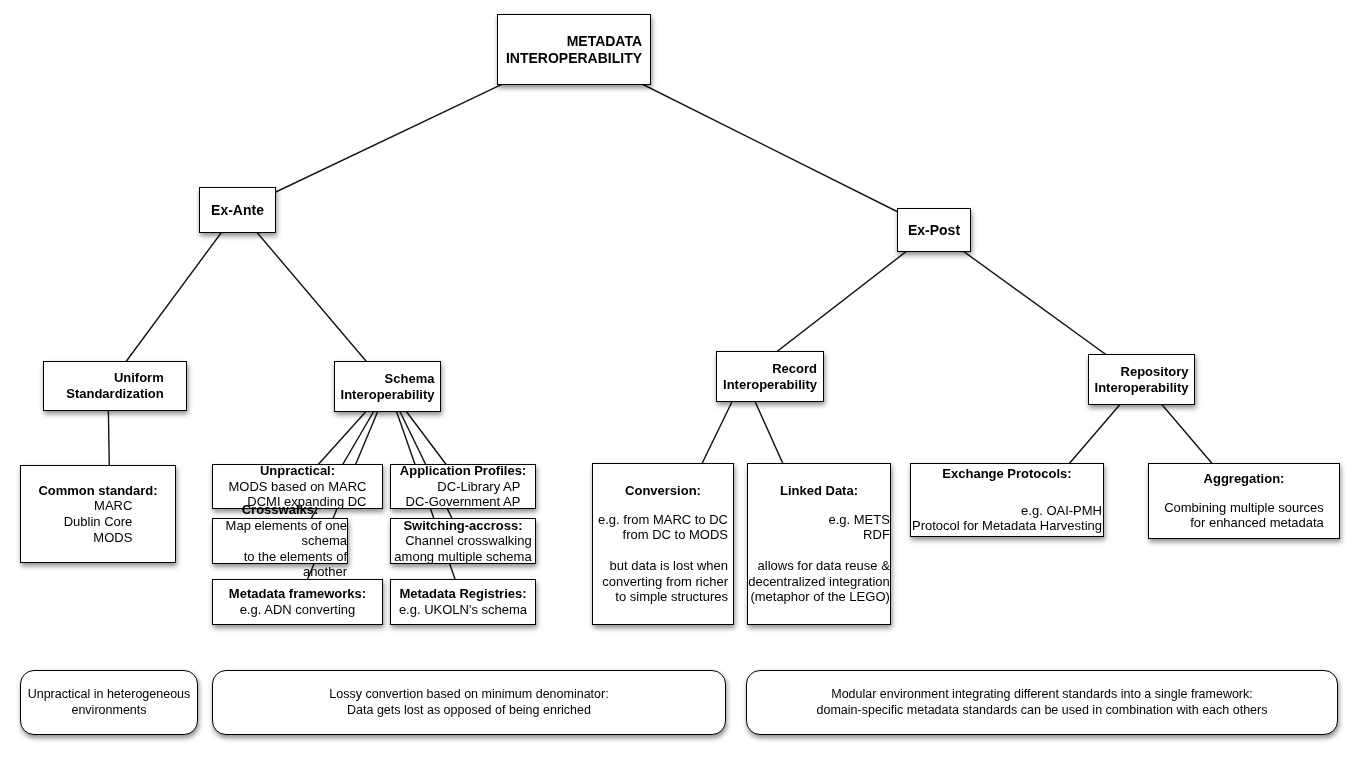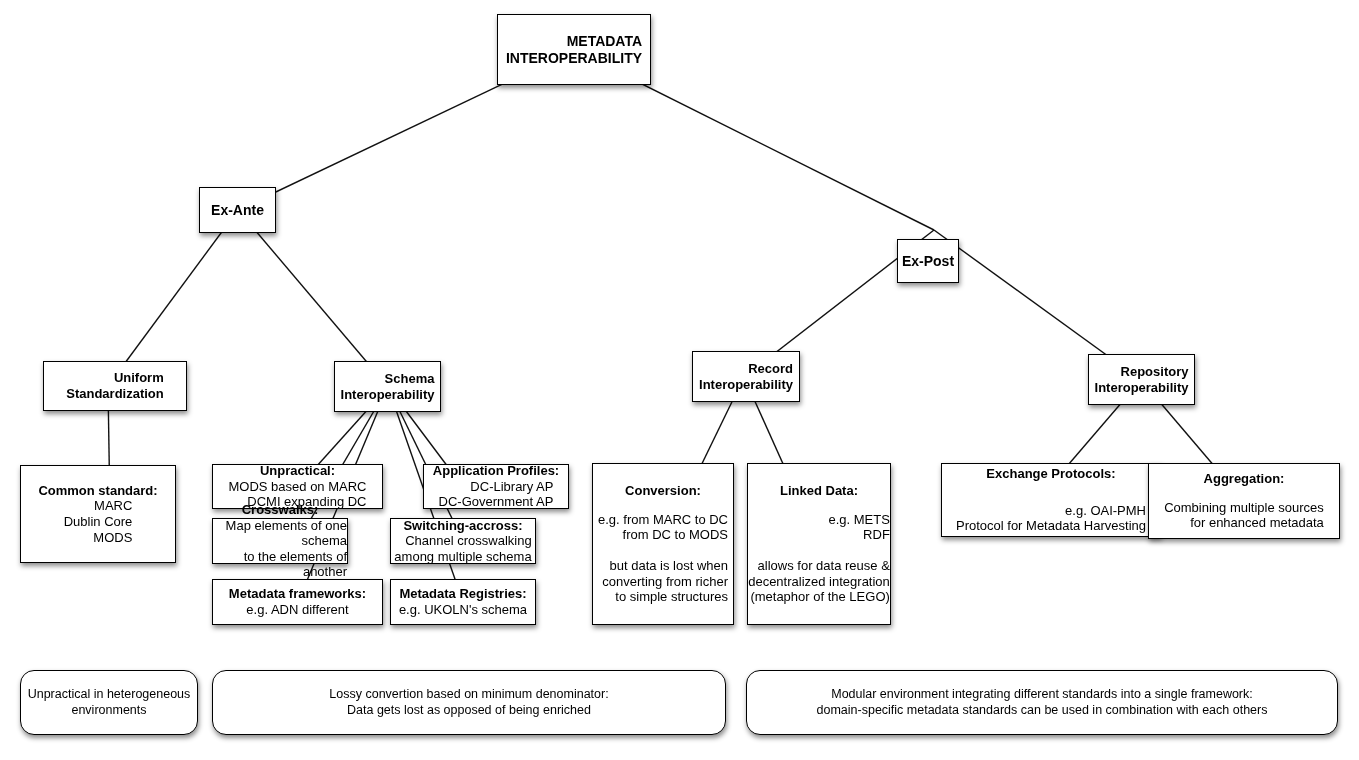--- a/index.html
+++ b/index.html
@@ -63,35 +63,35 @@
     justify-content: center;
     text-align: center;
     box-sizing: border-box;
     font-size: 12.5px;
     line-height: 1.25;
     white-space: pre-line;
   }
   
   #n-root        { left: 497px; top: 14px;  width: 154px; height: 71px; }
   #n-exante      { left: 199px; top: 187px; width: 77px;  height: 46px; }
-  #n-expost      { left: 897px; top: 208px; width: 62px;  height: 44px; margin-top: 31px; }
+  #n-expost      { left: 897px; top: 208px; width: 74px;  height: 44px; }
   #n-uniform     { left: 43px;  top: 361px; width: 144px; height: 50px; }
   #n-schema      { left: 334px; top: 361px; width: 107px; height: 51px; }
-  #n-record      { left: 692px; top: 351px; width: 108px; height: 51px; }
+  #n-record      { left: 716px; top: 351px; width: 108px; height: 51px; }
   #n-repository  { left: 1088px;top: 354px; width: 107px; height: 51px; }
   #n-common      { left: 20px;  top: 465px; width: 156px; height: 98px; }
   #n-derivation  { left: 212px; top: 464px; width: 171px; height: 45px; }
   #n-crosswalks  { left: 212px; top: 518px; width: 136px; height: 46px; }
   #n-frameworks  { left: 212px; top: 579px; width: 171px; height: 46px; }
-  #n-appprofiles { left: 390px; top: 464px; width: 146px; height: 45px; margin-left: 33px; }
+  #n-appprofiles { left: 390px; top: 464px; width: 146px; height: 45px; }
   #n-switching   { left: 390px; top: 518px; width: 146px; height: 46px; }
   #n-registries  { left: 390px; top: 579px; width: 146px; height: 46px; }
   #n-conversion  { left: 592px; top: 463px; width: 142px; height: 162px; }
   #n-linkeddata  { left: 747px; top: 463px; width: 144px; height: 162px; }
-  #n-exchange    { left: 941px; top: 463px; width: 220px; height: 74px; gap: 8px; }
+  #n-exchange    { left: 910px; top: 463px; width: 194px; height: 74px; gap: 8px; }
   #n-aggregation { left: 1148px;top: 463px; width: 192px; height: 76px; }
   #note-exante   { left: 20px;  top: 670px; width: 178px; height: 65px; }
   #note-schema   { left: 212px; top: 670px; width: 514px; height: 65px; }
   #note-expost   { left: 746px; top: 670px; width: 592px; height: 65px; }
 </style>
 </head>
 <body>
 
 <div id="canvas">
 
@@ -162,21 +162,21 @@
   </div>
 
   <div class="node leaf" id="n-crosswalks">
     <span class="title">Crosswalks:</span>
     <span class="body">Map elements of one schema
 to the elements of another</span>
   </div>
 
   <div class="node leaf" id="n-frameworks">
     <span class="title">Metadata frameworks:</span>
-    <span class="body">e.g. ADN different</span>
+    <span class="body">e.g. ADN converting</span>
   </div>
 
   <div class="node leaf" id="n-appprofiles">
     <span class="title">Application Profiles:</span>
     <span class="body">DC-Library AP
 DC-Government AP</span>
   </div>
 
   <div class="node leaf" id="n-switching">
     <span class="title">Switching-accross:</span>

